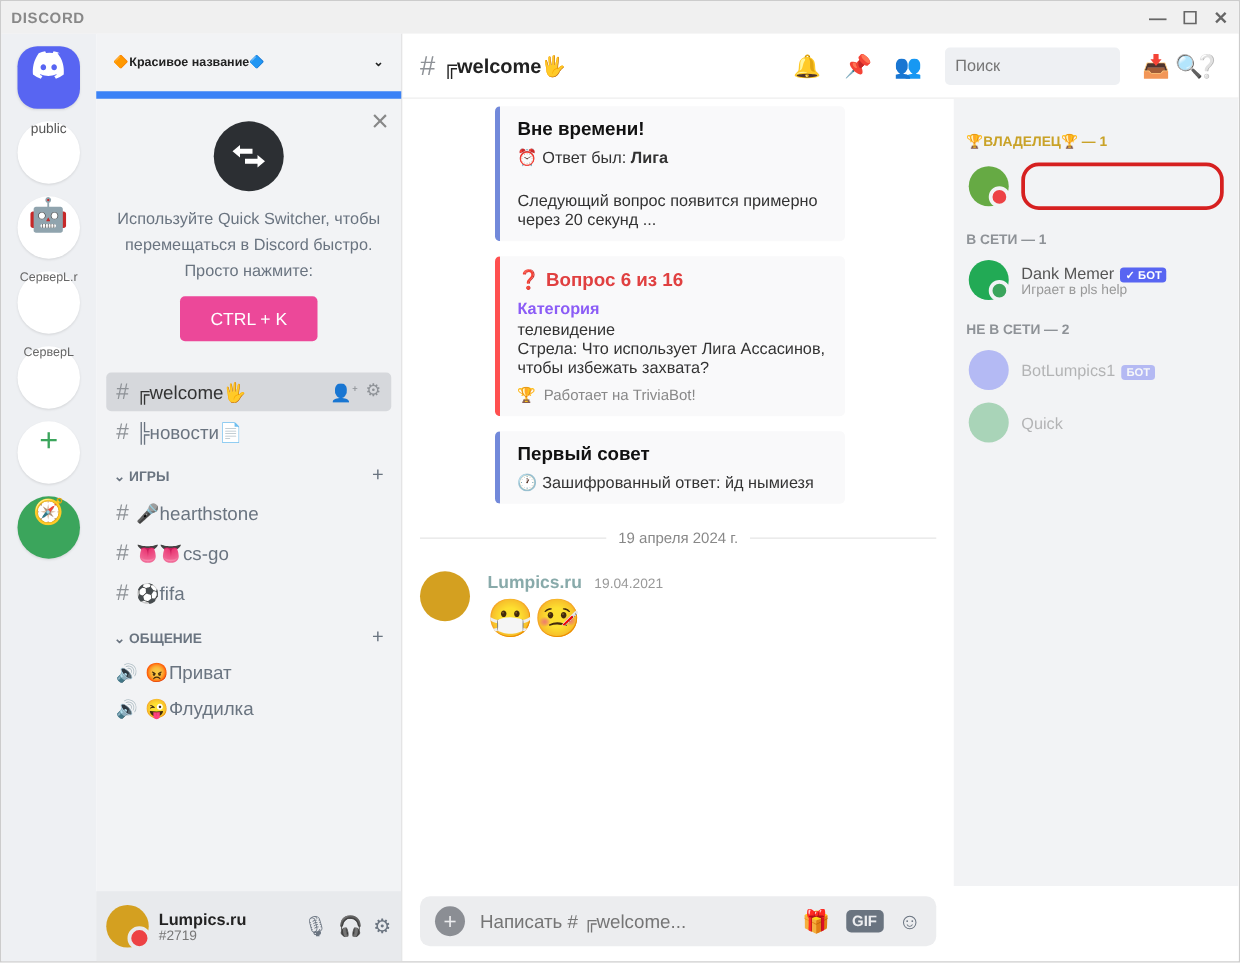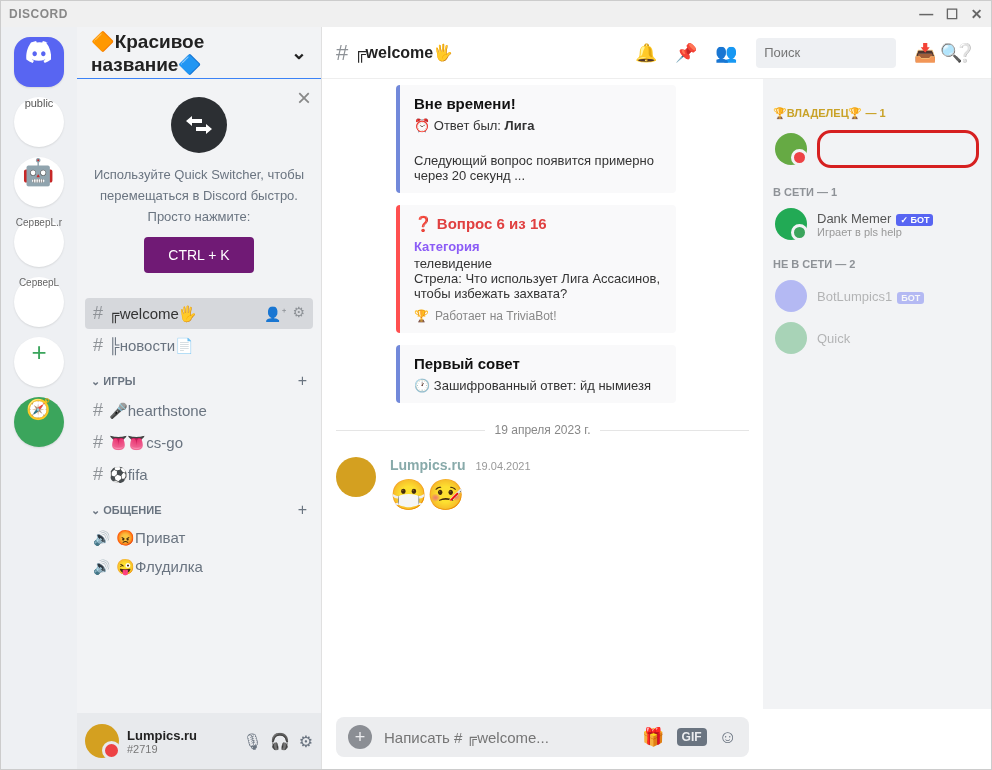--- a/index.html
+++ b/index.html
@@ -9,25 +9,25 @@
 .titlebar-btns span{cursor:pointer}
 .app{display:flex;height:calc(100% - 26px)}
 .guilds{width:76px;background:#eef0f3;display:flex;flex-direction:column;align-items:center;padding-top:10px;gap:10px}
 .guild{width:50px;height:50px;border-radius:50%;background:#fff;display:flex;align-items:flex-start;justify-content:center;font-size:11px;color:#555;cursor:pointer;box-shadow:0 1px 2px rgba(0,0,0,.1)}
 .guild.home{background:#5865f2;border-radius:16px}
 .guild.home svg{width:28px;height:28px;fill:#fff}
 .guild.add{color:#3ba55c;font-size:26px;font-weight:400}
 .guild.explore{background:#3ba55c;color:#fff;font-size:20px}
 .guild.txt{font-size:10px;line-height:11px;text-align:center;color:#666}
 .sidebar{width:245px;background:#f2f3f5;display:flex;flex-direction:column;border-right:1px solid #e0e0e0}
-.server-hdr{height:52px;display:flex;align-items:center;padding:0 14px;font-weight:700;font-size:19px;color:#222;border-bottom:1px solid #3b82f6;cursor:pointer;justify-content:space-between}
+.server-hdr{height:52px;display:flex;align-items:center;padding:0 14px;font-weight:700;font-size:10px;color:#222;border-bottom:6px solid #3b82f6;cursor:pointer;justify-content:space-between}
 .qs{padding:18px 16px;text-align:center;color:#6a7480;font-size:13px;line-height:1.6;position:relative}
 .qs-close{position:absolute;top:0;right:10px;font-size:24px;color:#888;cursor:pointer}
 .qs-ic{width:56px;height:56px;border-radius:50%;background:#2c2f33;margin:0 auto 12px;display:flex;align-items:center;justify-content:center;color:#fff}
-.qs-btn{background:#701a75;color:#fff;padding:10px 24px;border:none;border-radius:4px;font-size:14px;font-weight:500;margin-top:10px;cursor:pointer}
+.qs-btn{background:#ec4899;color:#fff;padding:10px 24px;border:none;border-radius:4px;font-size:14px;font-weight:500;margin-top:10px;cursor:pointer}
 .channels{flex:1;overflow-y:auto;padding:6px 8px}
 .cat{display:flex;align-items:center;justify-content:space-between;padding:10px 6px 4px;font-size:11px;font-weight:700;color:#6a7480;text-transform:uppercase;cursor:pointer}
 .cat .plus{font-size:16px;font-weight:400}
 .chan{display:flex;align-items:center;padding:5px 8px;border-radius:4px;font-size:15px;color:#6a7480;cursor:pointer;gap:6px;margin:1px 0}
 .chan.active{background:#d6d8dc;color:#333;font-weight:500}
 .chan .hash{font-size:18px;color:#8e9297}
 .chan .vc{font-size:14px;color:#8e9297}
 .chan-actions{margin-left:auto;display:flex;gap:6px;color:#8e9297;font-size:14px}
 .userbar{height:56px;background:#e8eaed;display:flex;align-items:center;padding:0 8px;gap:8px}
 .userbar .av{width:34px;height:34px;border-radius:50%;background:#d4a020;position:relative}
@@ -216,21 +216,21 @@
           <div class="foot">
               <span>🏆</span>
               <span>Работает на TriviaBot!</span>
             </div>
         </div>
         <div class="embed">
           <h4>Первый совет</h4>
           <div class="ans">🕐 Зашифрованный ответ: йд нымиезя</div>
         </div>
         <div class="divider">
-            <span>19 апреля 2023 г.</span>
+            <span>19 апреля 2024 г.</span>
           </div>
         <div class="msg">
           <div class="mav"></div>
           <div class="mbody">
             <div class="mhdr">
               <span class="mname">Lumpics.ru</span>
               <span class="mdate">19.04.2021</span>
             </div>
             <div class="reacts">😷🤒</div>
           </div>

